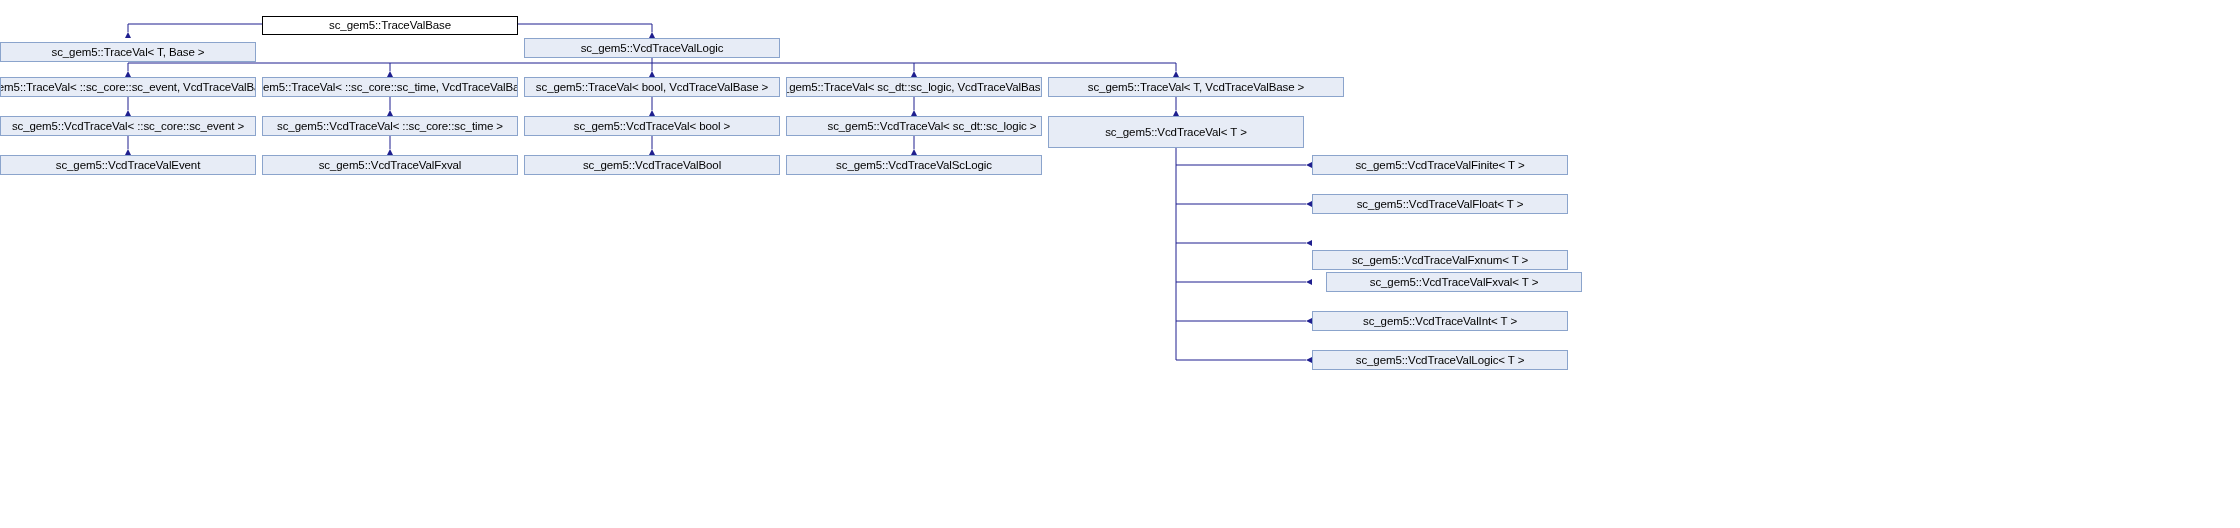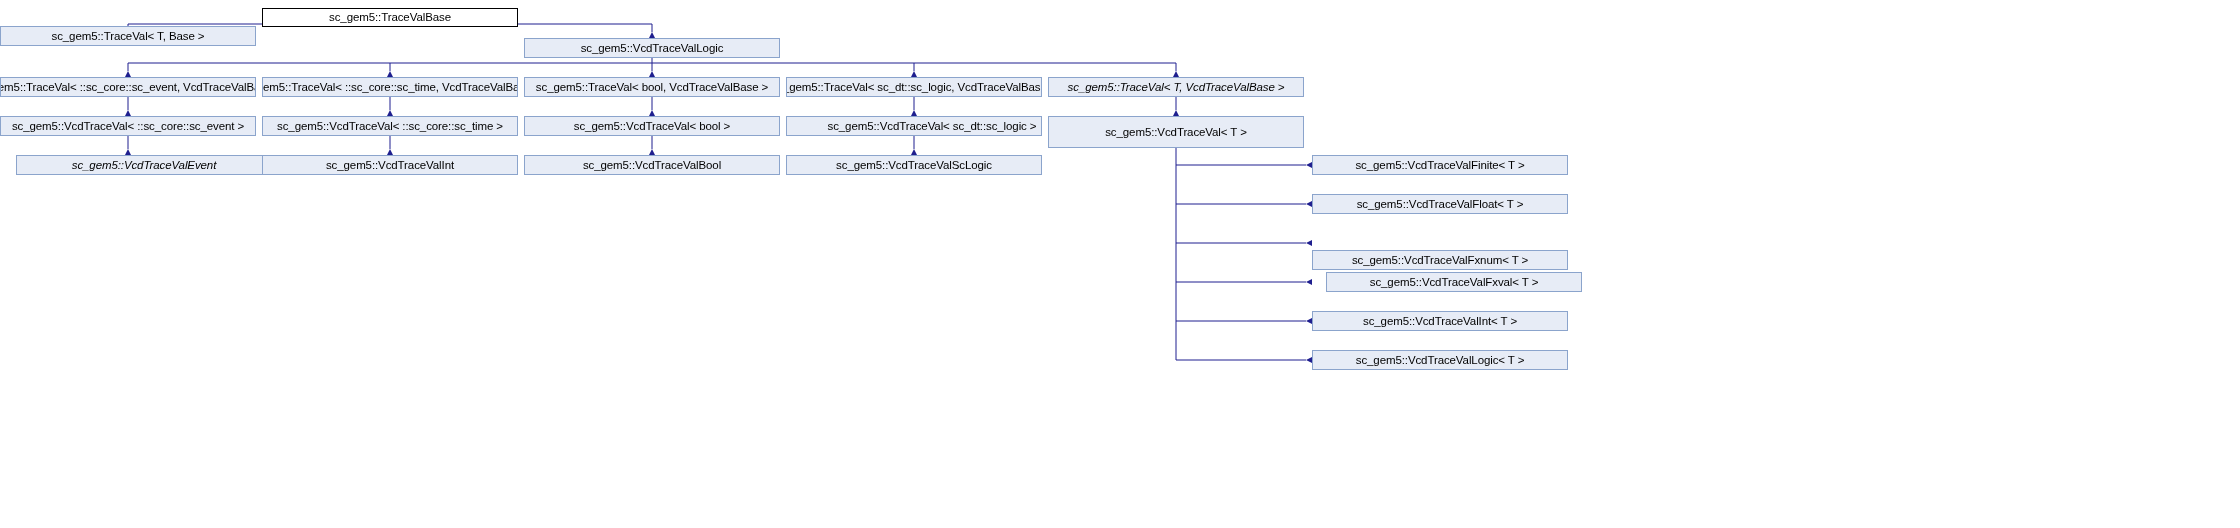--- a/index.html
+++ b/index.html
@@ -100,64 +100,64 @@
       <line x1="1176" y1="243" x2="1306" y2="243" stroke="#1f1f8f" stroke-width="1"></line>
       <polygon points="1312,240 1312,246 1306,243" fill="#1f1f8f"></polygon>
       <line x1="1176" y1="282" x2="1306" y2="282" stroke="#1f1f8f" stroke-width="1"></line>
       <polygon points="1312,279 1312,285 1306,282" fill="#1f1f8f"></polygon>
       <line x1="1176" y1="321" x2="1306" y2="321" stroke="#1f1f8f" stroke-width="1"></line>
       <polygon points="1312,318 1312,324 1306,321" fill="#1f1f8f"></polygon>
       <line x1="1176" y1="360" x2="1306" y2="360" stroke="#1f1f8f" stroke-width="1"></line>
       <polygon points="1312,357 1312,363 1306,360" fill="#1f1f8f"></polygon>
     </svg>
   <div id="nodes">
-      <div class="node root" style="left: 262px; top: 8px; width: 256px; height: 19px;">
+      <div class="node root" style="left: 262px; top: 16px; width: 256px; height: 19px;">
         <span class="node-label">sc_gem5::TraceValBase</span>
       </div>
-      <div class="node derived" style="left: 0px; top: 26px; width: 256px; height: 20px;">
+      <div class="node derived" style="left: 0px; top: 42px; width: 256px; height: 20px;">
         <span class="node-label">sc_gem5::TraceVal&lt; T, Base &gt;</span>
       </div>
       <div class="node derived" style="left: 524px; top: 38px; width: 256px; height: 20px;">
         <span class="node-label">sc_gem5::VcdTraceValLogic</span>
       </div>
       <div class="node derived" style="left: 0px; top: 77px; width: 256px; height: 20px;">
         <span class="node-label">sc_gem5::TraceVal&lt; ::sc_core::sc_event, VcdTraceValBase &gt;</span>
       </div>
       <div class="node derived" style="left: 262px; top: 77px; width: 256px; height: 20px;">
         <span class="node-label">sc_gem5::TraceVal&lt; ::sc_core::sc_time, VcdTraceValBase &gt;</span>
       </div>
       <div class="node derived" style="left: 524px; top: 77px; width: 256px; height: 20px;">
         <span class="node-label">sc_gem5::TraceVal&lt; bool, VcdTraceValBase &gt;</span>
       </div>
       <div class="node derived" style="left: 786px; top: 77px; width: 256px; height: 20px;">
         <span class="node-label">sc_gem5::TraceVal&lt; sc_dt::sc_logic, VcdTraceValBase &gt;</span>
       </div>
-      <div class="node derived" style="left: 1048px; top: 77px; width: 256px; height: 20px; font-style: italic;">
+      <div class="node derived" style="left: 1048px; top: 77px; width: 296px; height: 20px;">
         <span class="node-label">sc_gem5::TraceVal&lt; T, VcdTraceValBase &gt;</span>
       </div>
       <div class="node derived" style="left: 0px; top: 116px; width: 256px; height: 20px;">
         <span class="node-label">sc_gem5::VcdTraceVal&lt; ::sc_core::sc_event &gt;</span>
       </div>
       <div class="node derived" style="left: 262px; top: 116px; width: 256px; height: 20px;">
         <span class="node-label">sc_gem5::VcdTraceVal&lt; ::sc_core::sc_time &gt;</span>
       </div>
       <div class="node derived" style="left: 524px; top: 116px; width: 256px; height: 20px;">
         <span class="node-label">sc_gem5::VcdTraceVal&lt; bool &gt;</span>
       </div>
       <div class="node derived" style="left: 786px; top: 116px; width: 256px; height: 20px; padding-left: 36px;">
         <span class="node-label">sc_gem5::VcdTraceVal&lt; sc_dt::sc_logic &gt;</span>
       </div>
       <div class="node derived" style="left: 1048px; top: 116px; width: 256px; height: 32px;">
         <span class="node-label">sc_gem5::VcdTraceVal&lt; T &gt;</span>
       </div>
-      <div class="node derived" style="left: 16px; top: 155px; width: 256px; height: 20px; font-style: italic;">
+      <div class="node derived" style="left: 0px; top: 155px; width: 256px; height: 20px;">
         <span class="node-label">sc_gem5::VcdTraceValEvent</span>
       </div>
       <div class="node derived" style="left: 262px; top: 155px; width: 256px; height: 20px;">
-        <span class="node-label">sc_gem5::VcdTraceValInt</span>
+        <span class="node-label">sc_gem5::VcdTraceValFxval</span>
       </div>
       <div class="node derived" style="left: 524px; top: 155px; width: 256px; height: 20px;">
         <span class="node-label">sc_gem5::VcdTraceValBool</span>
       </div>
       <div class="node derived" style="left: 786px; top: 155px; width: 256px; height: 20px;">
         <span class="node-label">sc_gem5::VcdTraceValScLogic</span>
       </div>
       <div class="node derived" style="left: 1312px; top: 155px; width: 256px; height: 20px;">
         <span class="node-label">sc_gem5::VcdTraceValFinite&lt; T &gt;</span>
       </div>

